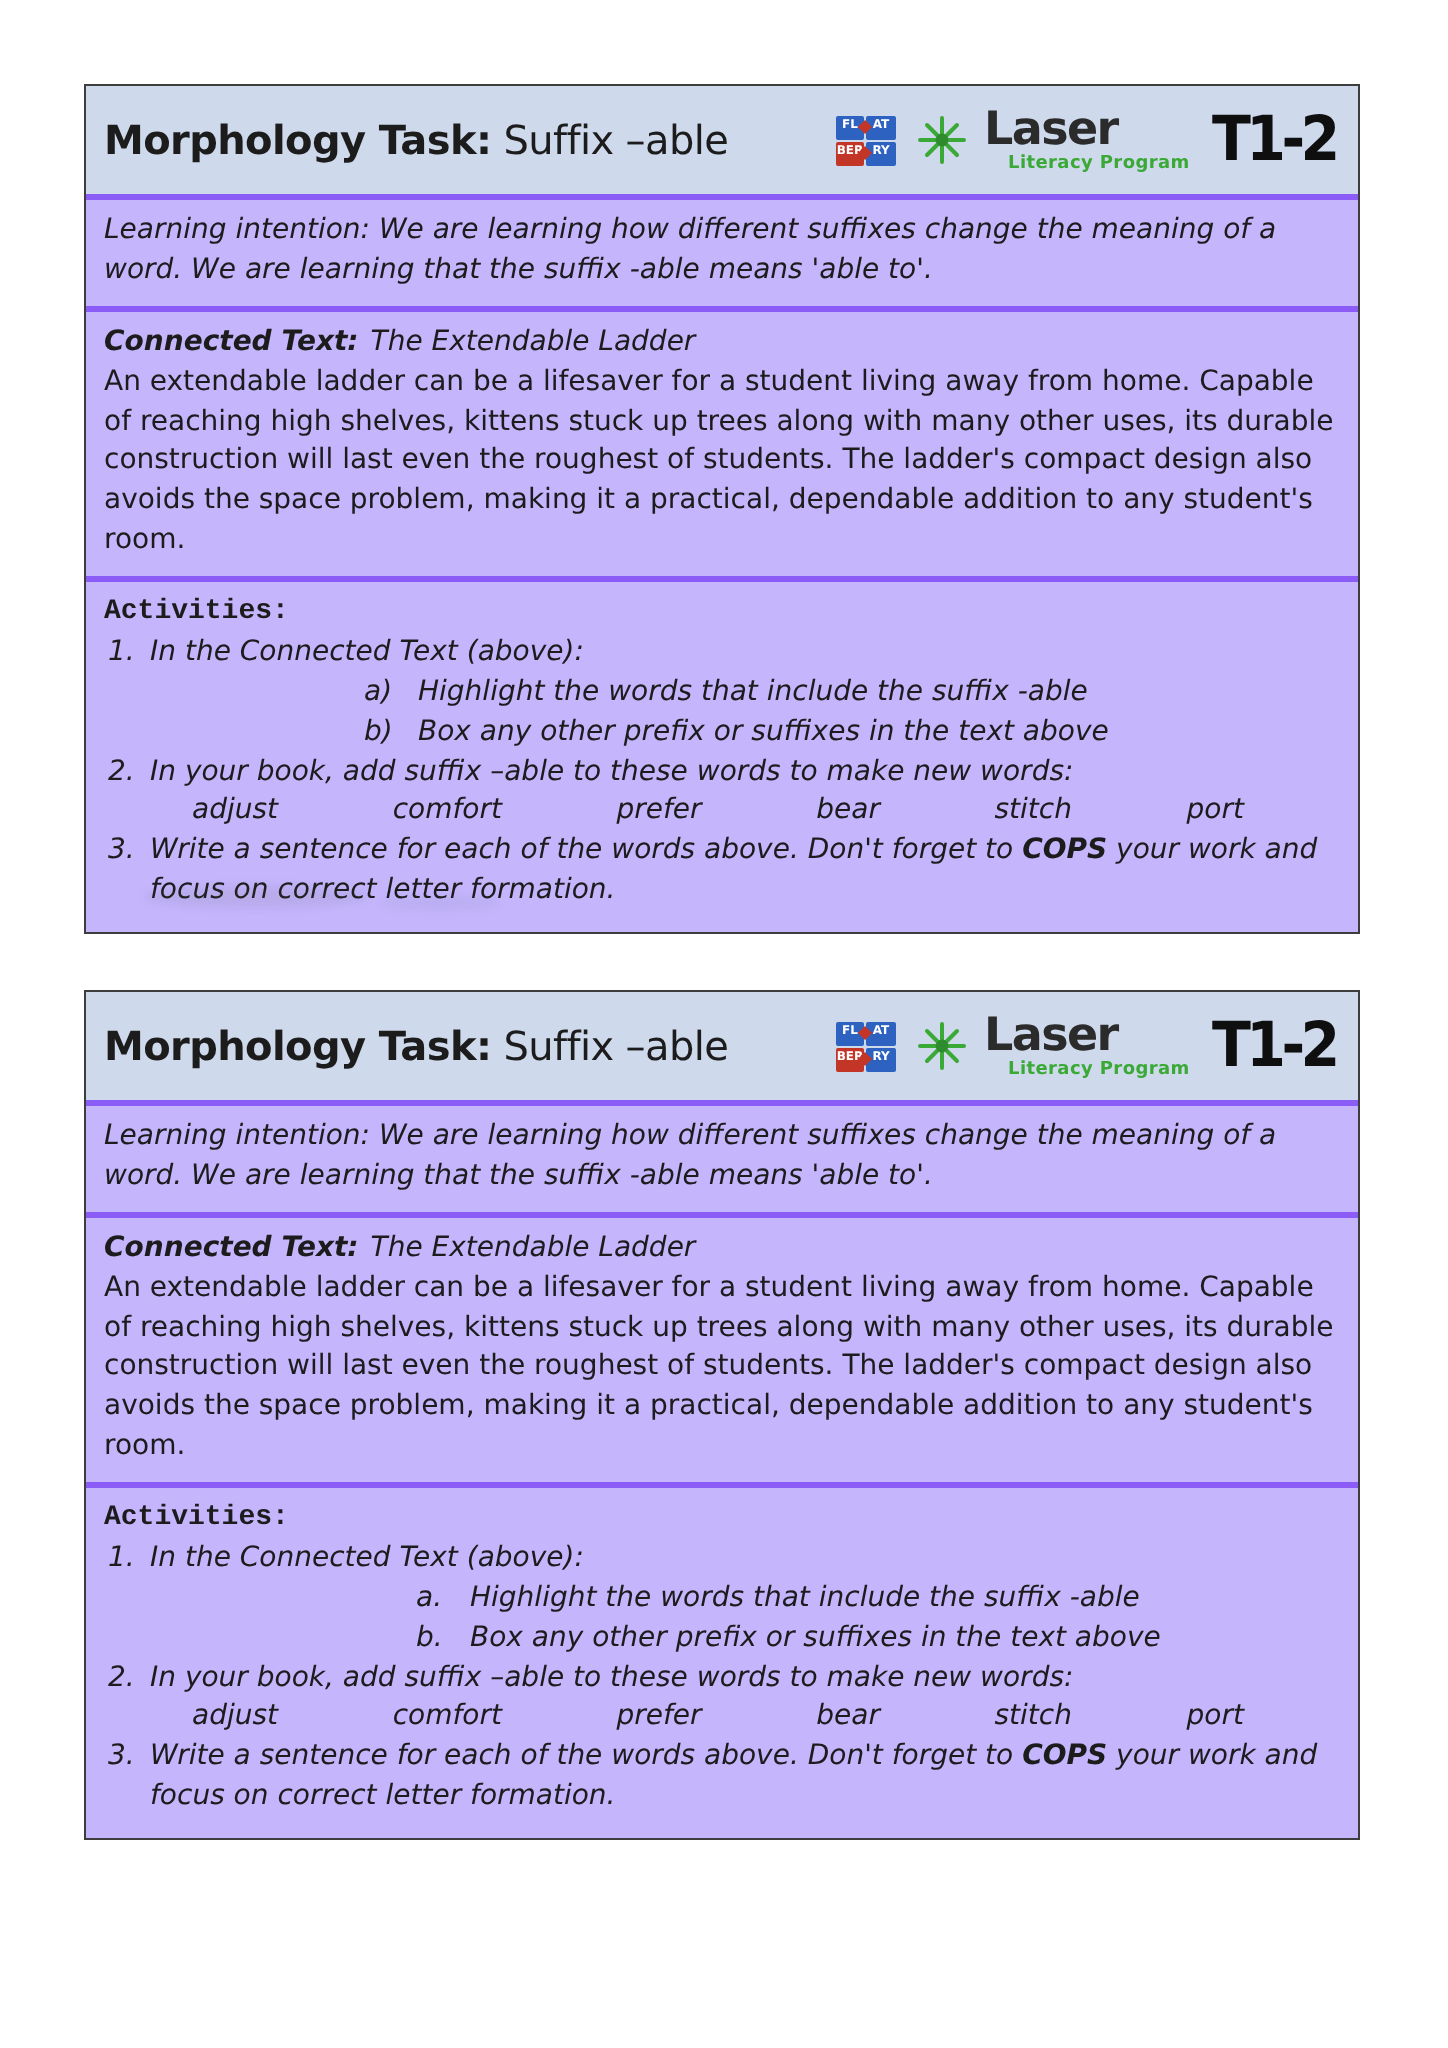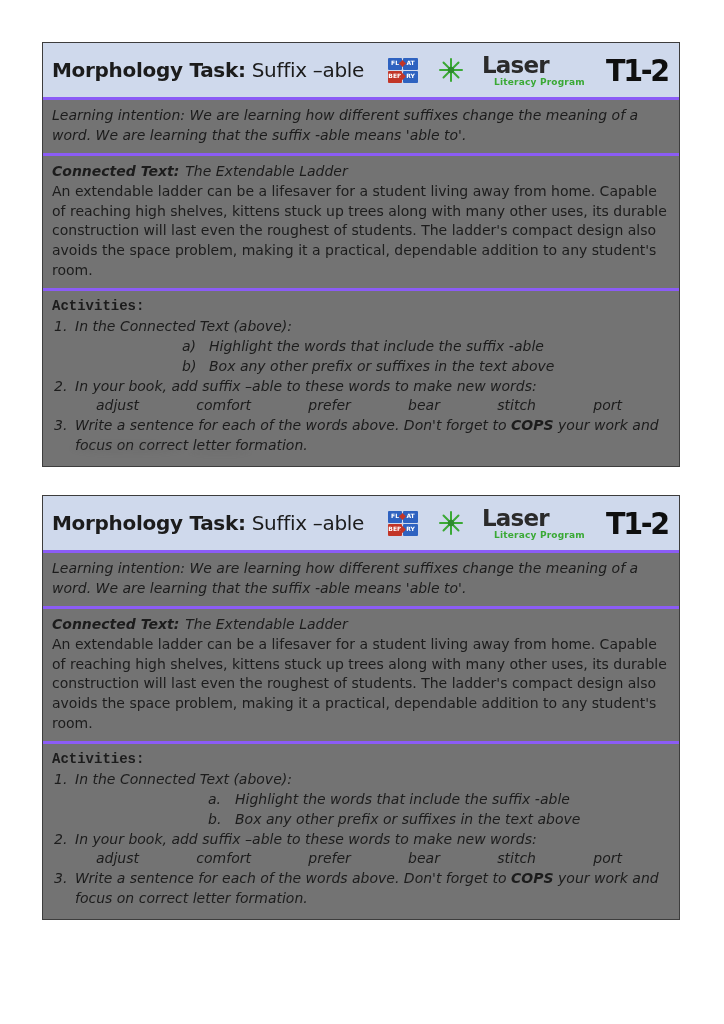--- a/index.html
+++ b/index.html
@@ -6,39 +6,39 @@
   html,body { background:#ffffff; }
   body {
     width:724px; height:1024px; overflow:hidden; position:relative;
     font-family:"DejaVu Sans", sans-serif; color:#1c1c1c;
   }
   .page { padding:42px 44px 0 42px; position:relative; }
 
   .card {
     width:638px;
     border:1.5px solid #3d3d3d;
-    background:#737373;
+    background:#c4b5fd;
   }
   .card + .card { margin-top:28px; }
 
   .row { border-top:3px solid #8b5cf6; padding:6px 9px 7px 9px; font-size:14px; line-height:1.42; }
   .row:first-child { border-top:none; }
 
   
   .hdr {
     background:#cfd9ec;
     display:flex; align-items:center; justify-content:space-between;
     padding:5px 4px 5px 9px; min-height:45px;
   }
   .hdr-title { white-space:nowrap; }
   .title-bold { font-weight:bold; font-size:20px; letter-spacing:-0.3px; }
   .title-rest { font-size:20px; margin-left:6px; letter-spacing:-0.3px; }
 
   
-  .logo { display:flex; align-items:center; gap:20px; }
+  .logo { display:flex; align-items:center; gap:10px; }
   .tile-grid { position:relative; display:grid; grid-template-columns:14px 15px; grid-auto-rows:12px; gap:1px; }
   .tile { color:#fff; font-size:6px; font-weight:bold; display:flex; align-items:center; justify-content:center; border-radius:1px; }
   .tile-blue { background:#2e62c0; }
   .tile-red  { background:#c23527; }
   .connector { position:absolute; width:5px; height:5px; background:#c23527; transform:rotate(45deg); left:12px; }
   .connector.c1 { top:3px; } .connector.c2 { top:16px; }
   .star { margin:0 -1px 0 1px; display:flex; }
   .wordmark { display:flex; flex-direction:column; align-items:flex-start; line-height:1; }
   .laser-text { font-size:23px; font-weight:bold; letter-spacing:-0.8px; color:#2b2b2b; }
   .lit-prog { font-size:9px; color:#3aa935; font-weight:bold; margin-top:1px; letter-spacing:0.2px;padding-left:12px; }

